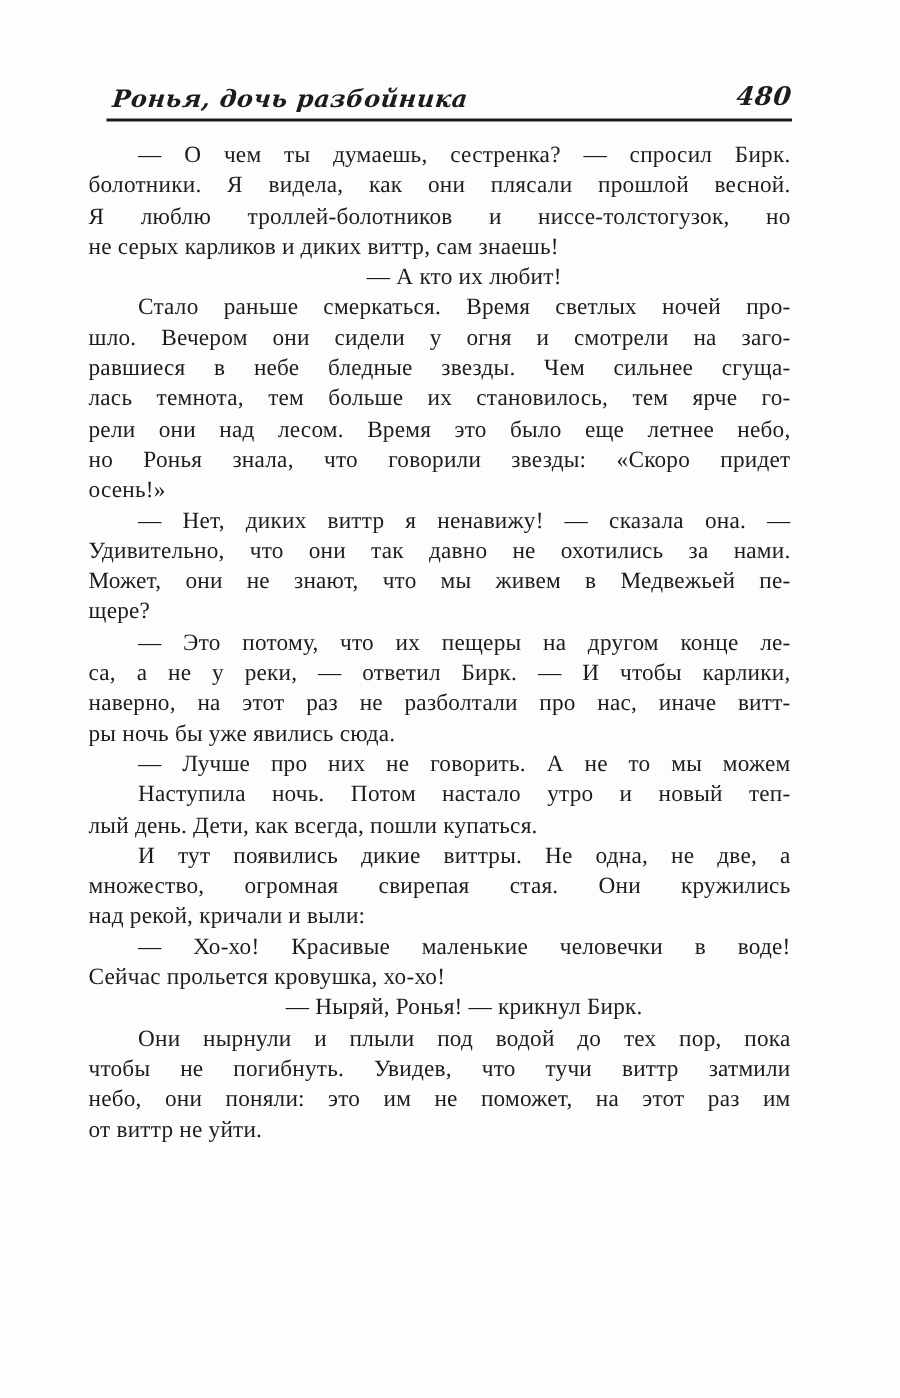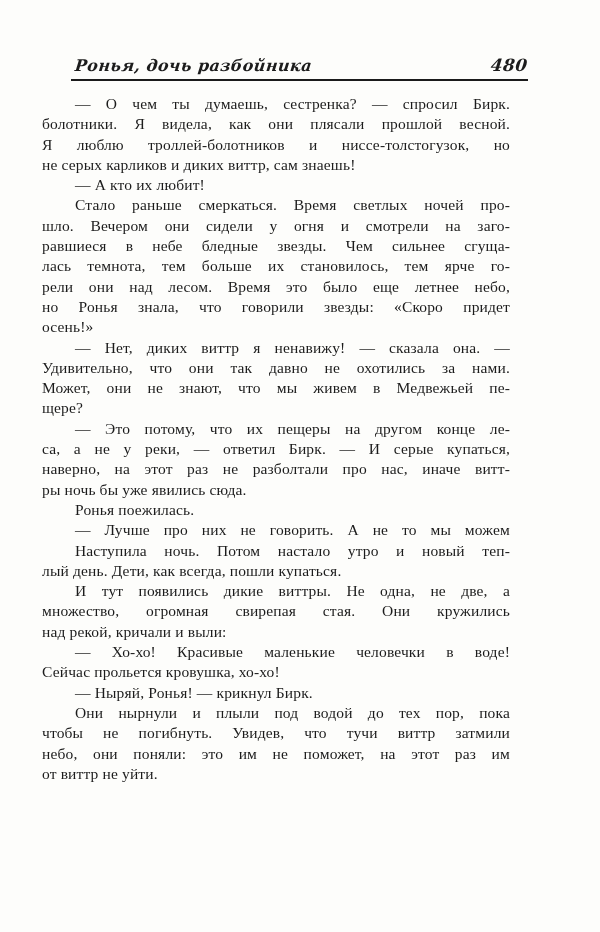--- a/index.html
+++ b/index.html
@@ -46,37 +46,38 @@
     position: absolute;
     top: 79px;
     left: 71px;
     width: 457px;
     height: 2px;
     background: #1b1b1b;
   }
   .body-text {
     position: absolute;
     top: 94px;
-    left: 42px;
+    left: 59px;
     width: 468px;
     font-family: "Liberation Serif", "DejaVu Serif", serif;
     font-size: 15.5px;
     line-height: 20.3px;
     letter-spacing: 0.15px;
   }
   .line {
     min-height: 20.3px;
     text-align: left;
   }
   .line.just {
     text-align: justify;
     text-align-last: justify;
   }
   .line.ind {
     text-indent: 33px;
+    text-align: center;
   }
 </style>
 </head>
 <body>
 
 <div class="page">
 
   <header class="page-header">
     <span class="running-title">Ронья, дочь разбойника</span>
     <span class="page-number">480</span>
@@ -95,24 +96,23 @@
       <div class="line just">равшиеся в небе бледные звезды. Чем сильнее сгуща-</div>
       <div class="line just">лась темнота, тем больше их становилось, тем ярче го-</div>
       <div class="line just">рели они над лесом. Время это было еще летнее небо,</div>
       <div class="line just">но Ронья знала, что говорили звезды: «Скоро придет</div>
       <div class="line">осень!»</div>
       <div class="line ind just">— Нет, диких виттр я ненавижу! — сказала она. —</div>
       <div class="line just">Удивительно, что они так давно не охотились за нами.</div>
       <div class="line just">Может, они не знают, что мы живем в Медвежьей пе-</div>
       <div class="line">щере?</div>
       <div class="line ind just">— Это потому, что их пещеры на другом конце ле-</div>
-      <div class="line just">са, а не у реки, — ответил Бирк. — И серые купаться,</div>
+      <div class="line just">са, а не у реки, — ответил Бирк. — И чтобы карлики,</div>
       <div class="line just">наверно, на этот раз не разболтали про нас, иначе витт-</div>
       <div class="line">ры ночь бы уже явились сюда.</div>
-      <div class="line ind">Ронья поежилась.</div>
       <div class="line ind just">— Лучше про них не говорить. А не то мы можем</div>
       <div class="line ind just">Наступила ночь. Потом настало утро и новый теп-</div>
       <div class="line">лый день. Дети, как всегда, пошли купаться.</div>
       <div class="line ind just">И тут появились дикие виттры. Не одна, не две, а</div>
       <div class="line just">множество, огромная свирепая стая. Они кружились</div>
       <div class="line">над рекой, кричали и выли:</div>
       <div class="line ind just">— Хо-хо! Красивые маленькие человечки в воде!</div>
       <div class="line">Сейчас прольется кровушка, хо-хо!</div>
       <div class="line ind">— Ныряй, Ронья! — крикнул Бирк.</div>
       <div class="line ind just">Они нырнули и плыли под водой до тех пор, пока</div>

